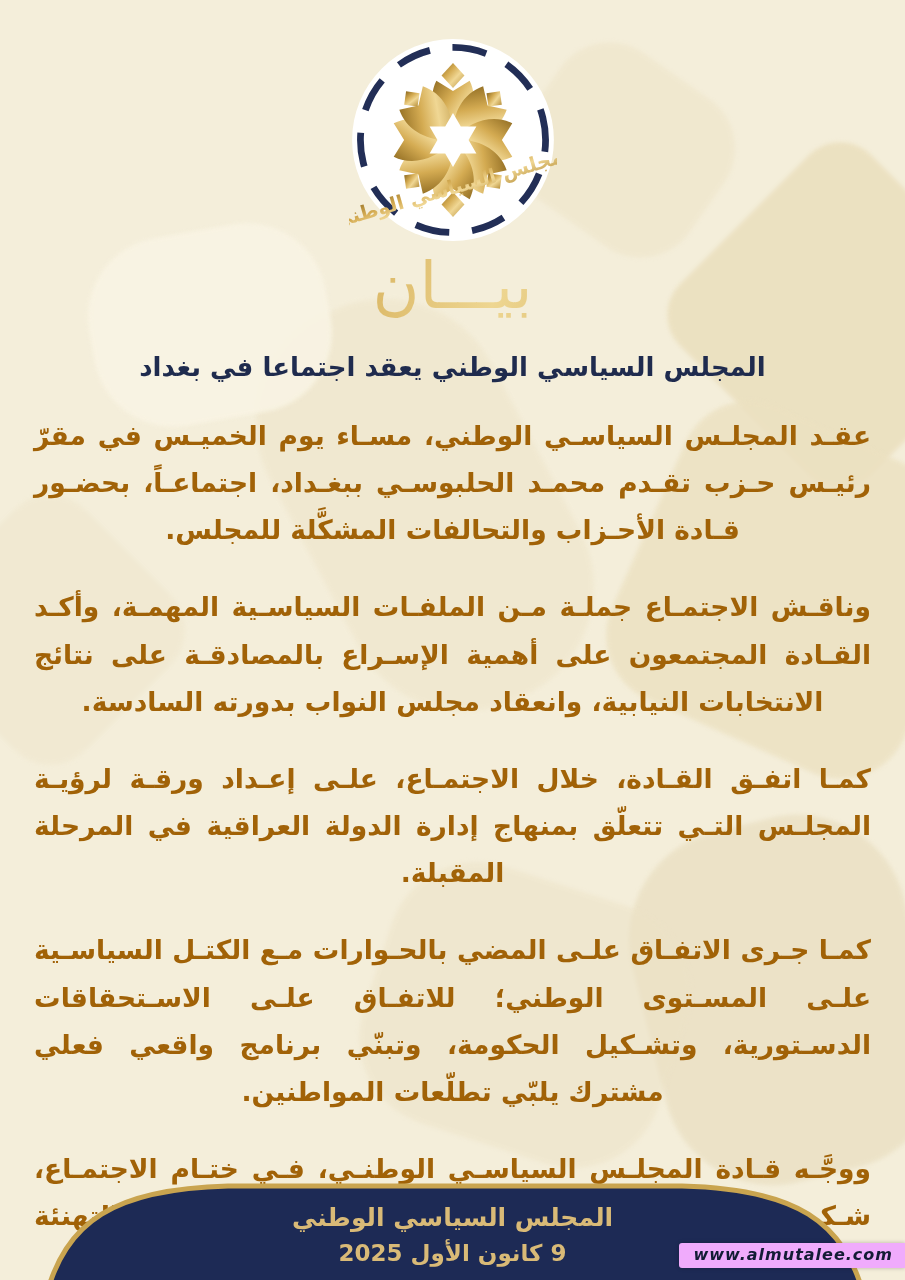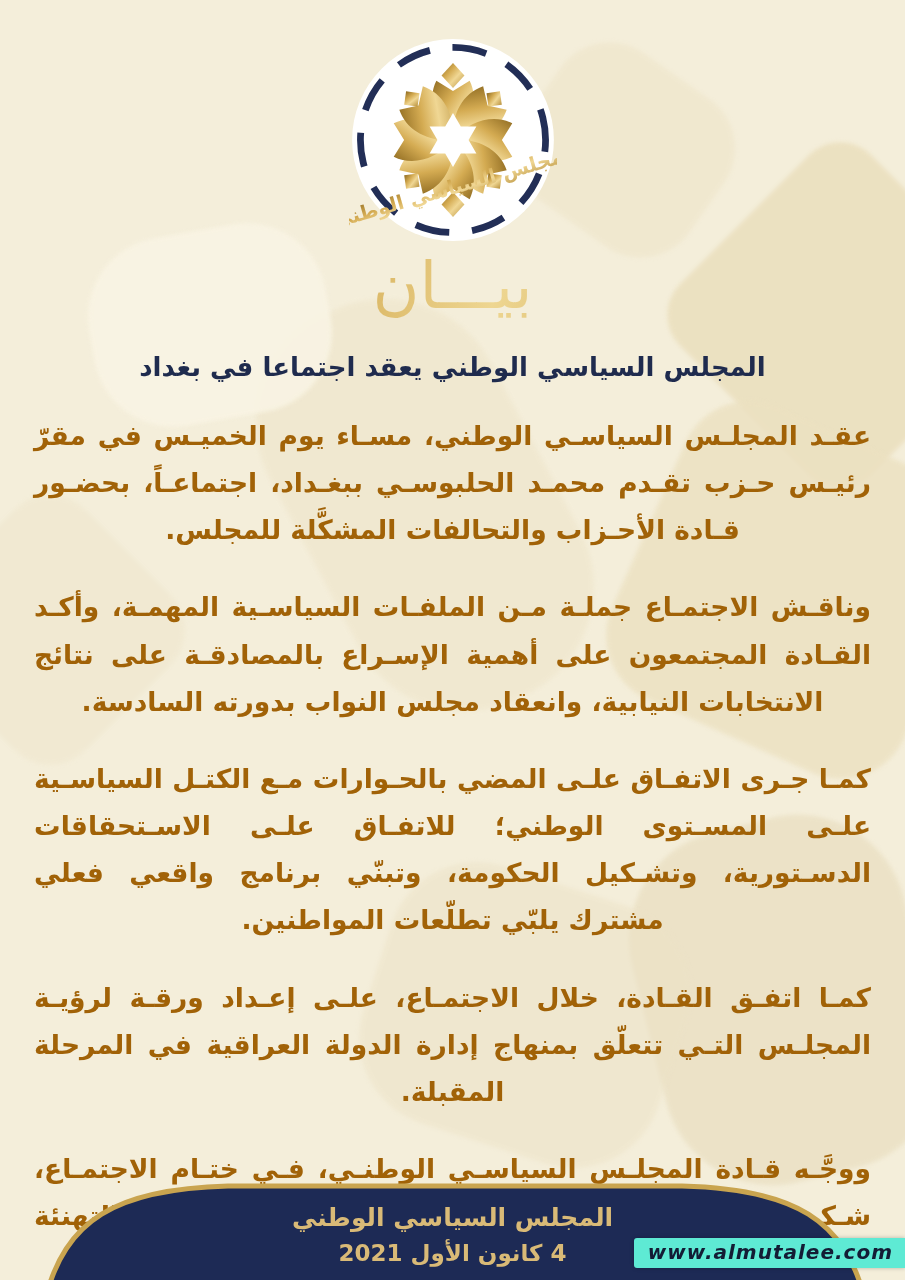--- a/index.html
+++ b/index.html
@@ -64,24 +64,24 @@
   .footer-shape{position:absolute;left:0;bottom:0;width:905px;height:105px;z-index:2;}
   .footer-text{
     position:absolute;left:0;bottom:10px;width:100%;z-index:3;
     text-align:center;color:#d9ba77;font-weight:bold;
   }
   .footer-org{font-size:25px;line-height:36px;}
   .footer-date{font-size:23px;line-height:34px;}
   
   .watermark{
     position:absolute;right:0;bottom:12px;z-index:4;
-    background:#5eead4;
+    background:#f0abfc;
     color:#131c35;
     font-style:italic;font-weight:bold;
-    font-size:20px;letter-spacing:1px;
+    font-size:16px;letter-spacing:1px;
     padding:2px 12px 4px 14px;
     direction:ltr;
     border-radius:3px 0 0 3px;
     box-shadow:0 0 4px rgba(0,0,0,.25);
   }
 </style>
 </head>
 <body>
 
 <div class="page">
@@ -141,30 +141,30 @@
       </svg>
     </div>
 
     <div class="bayan">بيـــان</div>
 
     <div class="title">المجلس السياسي الوطني يعقد اجتماعا في بغداد</div>
 
     <div class="body-text">
       <p>عقـد المجلـس السياسـي الوطني، مسـاء يوم الخميـس في مقرّ رئيـس حـزب تقـدم محمـد الحلبوسـي ببغـداد، اجتماعـاً، بحضـور قـادة الأحـزاب والتحالفات المشكَّلة للمجلس.</p>
       <p>وناقـش الاجتمـاع جملـة مـن الملفـات السياسـية المهمـة، وأكـد القـادة المجتمعون على أهمية الإسـراع بالمصادقـة على نتائج الانتخابات النيابية، وانعقاد مجلس النواب بدورته السادسة.</p>
+      <p>كمـا اتفـق القـادة، خلال الاجتمـاع، علـى إعـداد ورقـة لرؤيـة المجلـس التـي تتعلّق بمنهاج إدارة الدولة العراقية في المرحلة المقبلة.</p>
       <p>كمـا جـرى الاتفـاق علـى المضي بالحـوارات مـع الكتـل السياسـية علـى المسـتوى الوطني؛ للاتفـاق علـى الاسـتحقاقات الدسـتورية، وتشـكيل الحكومة، وتبنّي برنامج واقعي فعلي مشترك يلبّي تطلّعات المواطنين.</p>
-      <p>كمـا اتفـق القـادة، خلال الاجتمـاع، علـى إعـداد ورقـة لرؤيـة المجلـس التـي تتعلّق بمنهاج إدارة الدولة العراقية في المرحلة المقبلة.</p>
       <p>ووجَّـه قـادة المجلـس السياسـي الوطنـي، فـي ختـام الاجتمـاع، شـكرهم للإطار التنسيقي والفعاليات الاجتماعية على التهنئة بتشكيل المجلس.</p>
     </div>
 
   </div>
 
   <svg class="footer-shape" viewBox="0 0 905 105">
     <path d="M 45 125 C 65 45 115 14 228 11 L 682 11 C 795 14 845 45 865 125 Z" fill="#1d2a55" stroke="#c9a44f" stroke-width="5"></path>
   </svg>
   <div class="footer-text">
     <div class="footer-org">المجلس السياسي الوطني</div>
-    <div class="footer-date">4 كانون الأول 2021</div>
+    <div class="footer-date">9 كانون الأول 2025</div>
   </div>
 
   <div class="watermark">www.almutalee.com</div>
 
 </div>
 
 </body></html>

